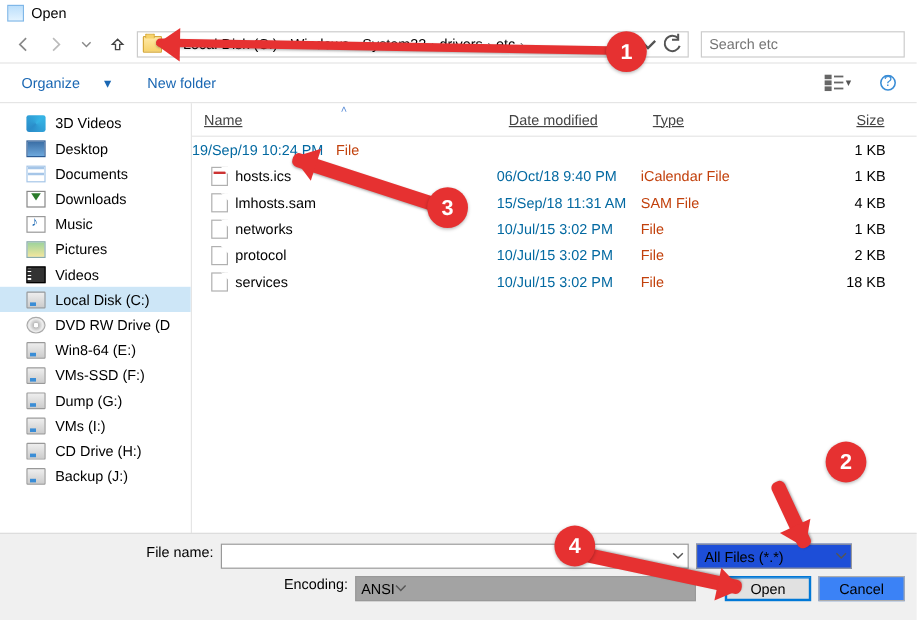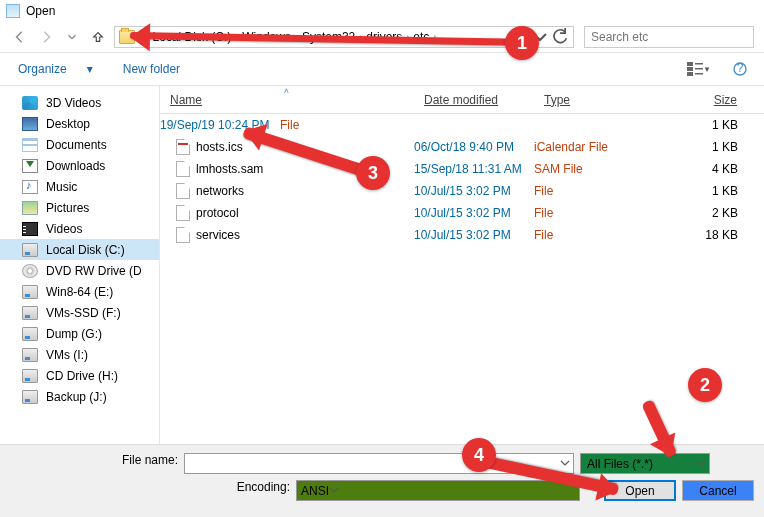--- a/index.html
+++ b/index.html
@@ -74,22 +74,22 @@
   .cell-type { width:112px; color:#c2410c; }
   .cell-size { flex:1; text-align:right; padding-right:26px; color:#000; }
 
   
   .footer { position:absolute; left:0; right:0; bottom:0; height:73px; background:#f0f0f0; border-top:1px solid #ddd; padding:8px 10px; }
   .f-row { display:flex; align-items:flex-start; gap:6px; margin-bottom:6px; }
   .f-label { width:168px; text-align:right; }
   .f-label2 { width:280px; text-align:right; }
   .f-select { flex:1; height:21px; border:1px solid #999; background:#fff; display:flex; align-items:center; padding:0 4px; position:relative; max-width:390px;}
   .f-select .drop, .f-filter .drop { position:absolute; right:3px; top:3px; }
-  .f-filter { width:130px; height:21px; border:1px solid #999; background:#15803d; display:flex; align-items:center; padding:0 6px; position:relative;}
-  .f-enc { height:21px; border:1px solid #999; background:#4d7c0f; display:flex; align-items:center; padding:0 4px; width:284px; position:relative;}
+  .f-filter { width:130px; height:21px; border:1px solid #999; background:#1d4ed8; display:flex; align-items:center; padding:0 6px; position:relative;}
+  .f-enc { height:21px; border:1px solid #999; background:#a3a3a3; display:flex; align-items:center; padding:0 4px; width:284px; position:relative;}
   .btn { width:72px; height:21px; border:1px solid #adadad; background:#3b82f6; display:flex; align-items:center; justify-content:center; cursor:default;}
   .btn.primary { border-color:#0078d7; box-shadow:inset 0 0 0 1px #0078d7; background:#e1e1e1; }
   .drop svg{width:10px;height:10px;}
 
   
   .callout { position:absolute; width:34px; height:34px; border-radius:50%; background:#e63131; color:#fff; font-size:18px; font-weight:600; display:flex; align-items:center; justify-content:center; box-shadow:0 1px 3px rgba(0,0,0,.3); z-index:20;}
   .anno-line { position:absolute; background:#e63131; height:10px; border-radius:5px; z-index:18; transform-origin:left center; box-shadow:0 1px 2px rgba(0,0,0,.3);}
   .anno-line::after{ content:''; position:absolute; left:-14px; top:-9px; width:0; height:0; border:14px solid transparent; border-right:20px solid #e63131; }
 </style>
 </head>

